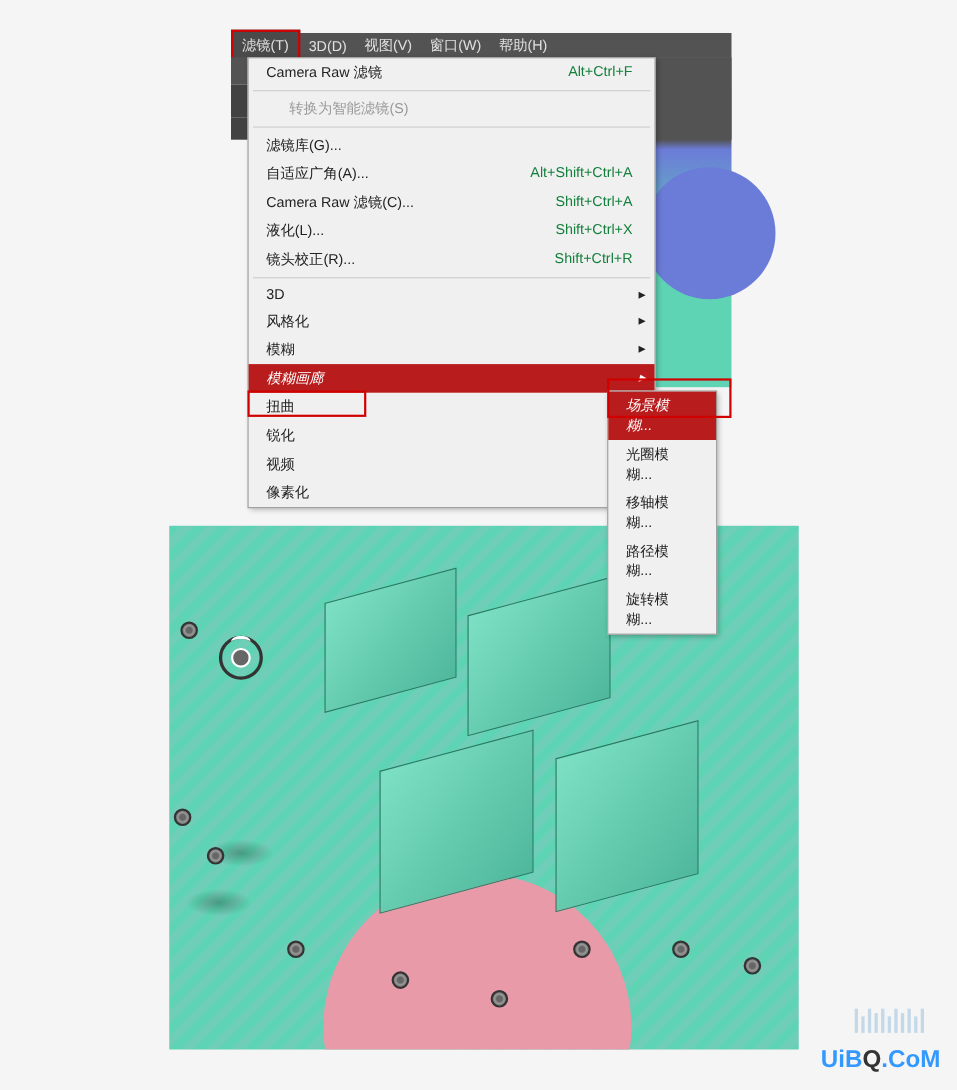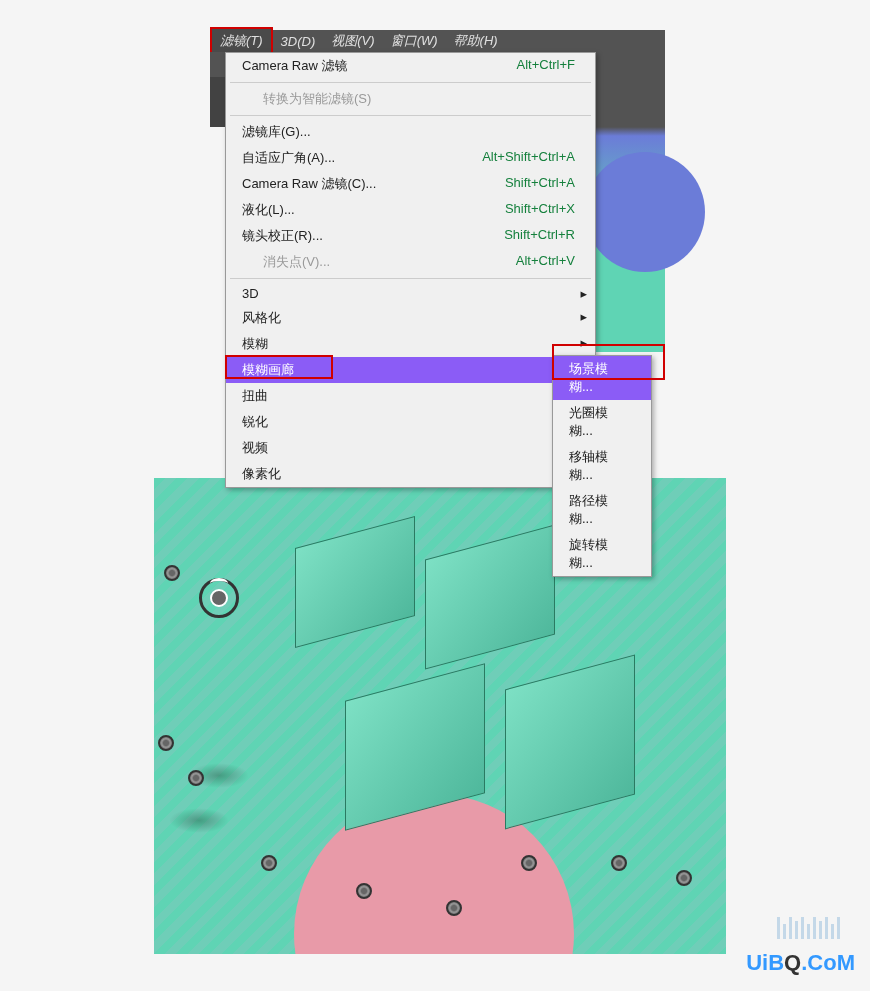--- a/index.html
+++ b/index.html
@@ -24,21 +24,20 @@
     .menubar {
       display: flex;
       background: #535353;
       height: 22px;
       align-items: center;
       color: #e0e0e0;
     }
     .menubar-item {
       padding: 3px 8px;
       cursor: pointer;
-      font-style: italic;
     }
     .menubar-item.active {
       border: 2px solid #d00000;
       background: #4a4a4a;
     }
     .toolbar-area {
       background: #535353;
       height: 25px;
       position: relative;
     }
@@ -102,22 +101,23 @@
       padding: 4px 20px 4px 16px;
       color: #222;
       cursor: pointer;
       position: relative;
     }
     .menu-item.disabled {
       color: #999;
       padding-left: 37px;
     }
     .menu-item.highlighted {
-      background: #8b5cf6;
+      background: #b91c1c;
       color: white;
+      font-style: italic;
     }
     .menu-item .arrow {
       position: absolute;
       right: 8px;
     }
     .menu-separator {
       height: 1px;
       background: #ccc;
       margin: 3px 4px;
     }
@@ -341,24 +341,20 @@
     <span>Camera Raw 滤镜(C)...</span>
     <span class="menu-shortcut">Shift+Ctrl+A</span>
   </div>
   <div class="menu-item">
     <span>液化(L)...</span>
     <span class="menu-shortcut">Shift+Ctrl+X</span>
   </div>
   <div class="menu-item">
     <span>镜头校正(R)...</span>
     <span class="menu-shortcut">Shift+Ctrl+R</span>
-  </div>
-  <div class="menu-item disabled">
-    <span>消失点(V)...</span>
-    <span class="menu-shortcut">Alt+Ctrl+V</span>
   </div>
   <div class="menu-separator"></div>
   <div class="menu-item">
     <span>3D</span>
     <span class="arrow">▸</span>
   </div>
   <div class="menu-item">
     <span>风格化</span>
     <span class="arrow">▸</span>
   </div>

